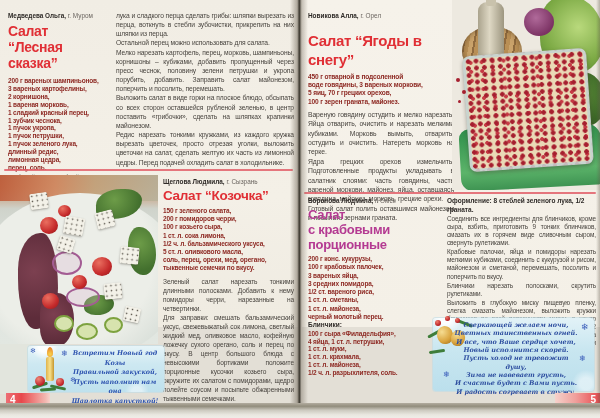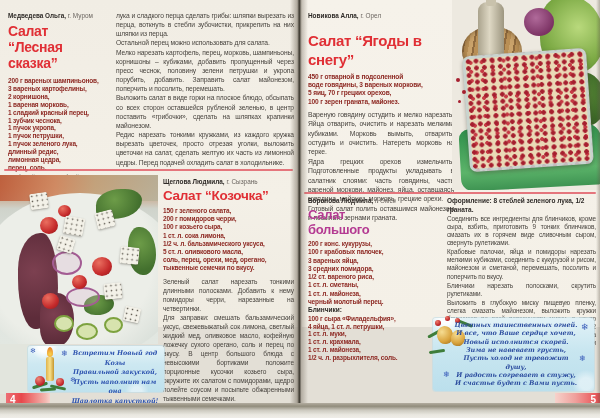--- a/index.html
+++ b/index.html
@@ -311,21 +311,22 @@
 
     <div class="divider div-r"></div>
 
     <div class="r4-col">
       <div class="author">
         <b>Воронова Людмила,</b>
         <span class="city">г. Омск</span>
       </div>
       <div class="r4-title">
           <div>Салат</div>
-          <div>большого</div>
+          <div>с крабовыми</div>
+          <div>порционные</div>
         </div>
       <div class="r4-ing">
           <div class="ing-line">200 г конс. кукурузы,</div>
           <div class="ing-line">100 г крабовых палочек,</div>
           <div class="ing-line">3 вареных яйца,</div>
           <div class="ing-line">3 средних помидора,</div>
           <div class="ing-line">1/2 ст. вареного риса,</div>
           <div class="ing-line">1 ст. л. сметаны,</div>
           <div class="ing-line">1 ст. л. майонеза,</div>
           <div class="ing-line">черный молотый перец.</div>
@@ -359,27 +360,28 @@
         <div class="berry beA"></div>
         <div class="berry beB"></div>
         <div class="berry beC"></div>
         <div class="bell bellA"></div>
         <div class="bell bellB"></div>
       </div>
       <span class="snow" style="left:148px;top:4px;font-size:9px;">❄</span>
       <span class="snow" style="left:146px;top:36px;font-size:8px;">❄</span>
       <span class="snow" style="left:10px;top:52px;font-size:8px;">❄</span>
       <div class="poem-r">
+          <div>Сверкающей желаем ночи,</div>
           <div>Цветных таинственных огней.</div>
           <div>И все, что Ваше сердце хочет,</div>
           <div>Новый исполнится скорей.</div>
+          <div>Пусть холод не тревожит душу,</div>
           <div>Зима не навевает грусть,</div>
-          <div>Пусть холод не тревожит душу,</div>
+          <div>И счастье будет с Вами пусть.</div>
           <div>И радость согревает в стужу,</div>
-          <div>И счастье будет с Вами пусть.</div>
         </div>
     </div>
 
     <div class="pagenum pn5">5</div>
   </div>
 
   <div class="gutter"></div>
   <div class="edge-right"></div>
   <div class="scan-bottom"></div>
 </div>

